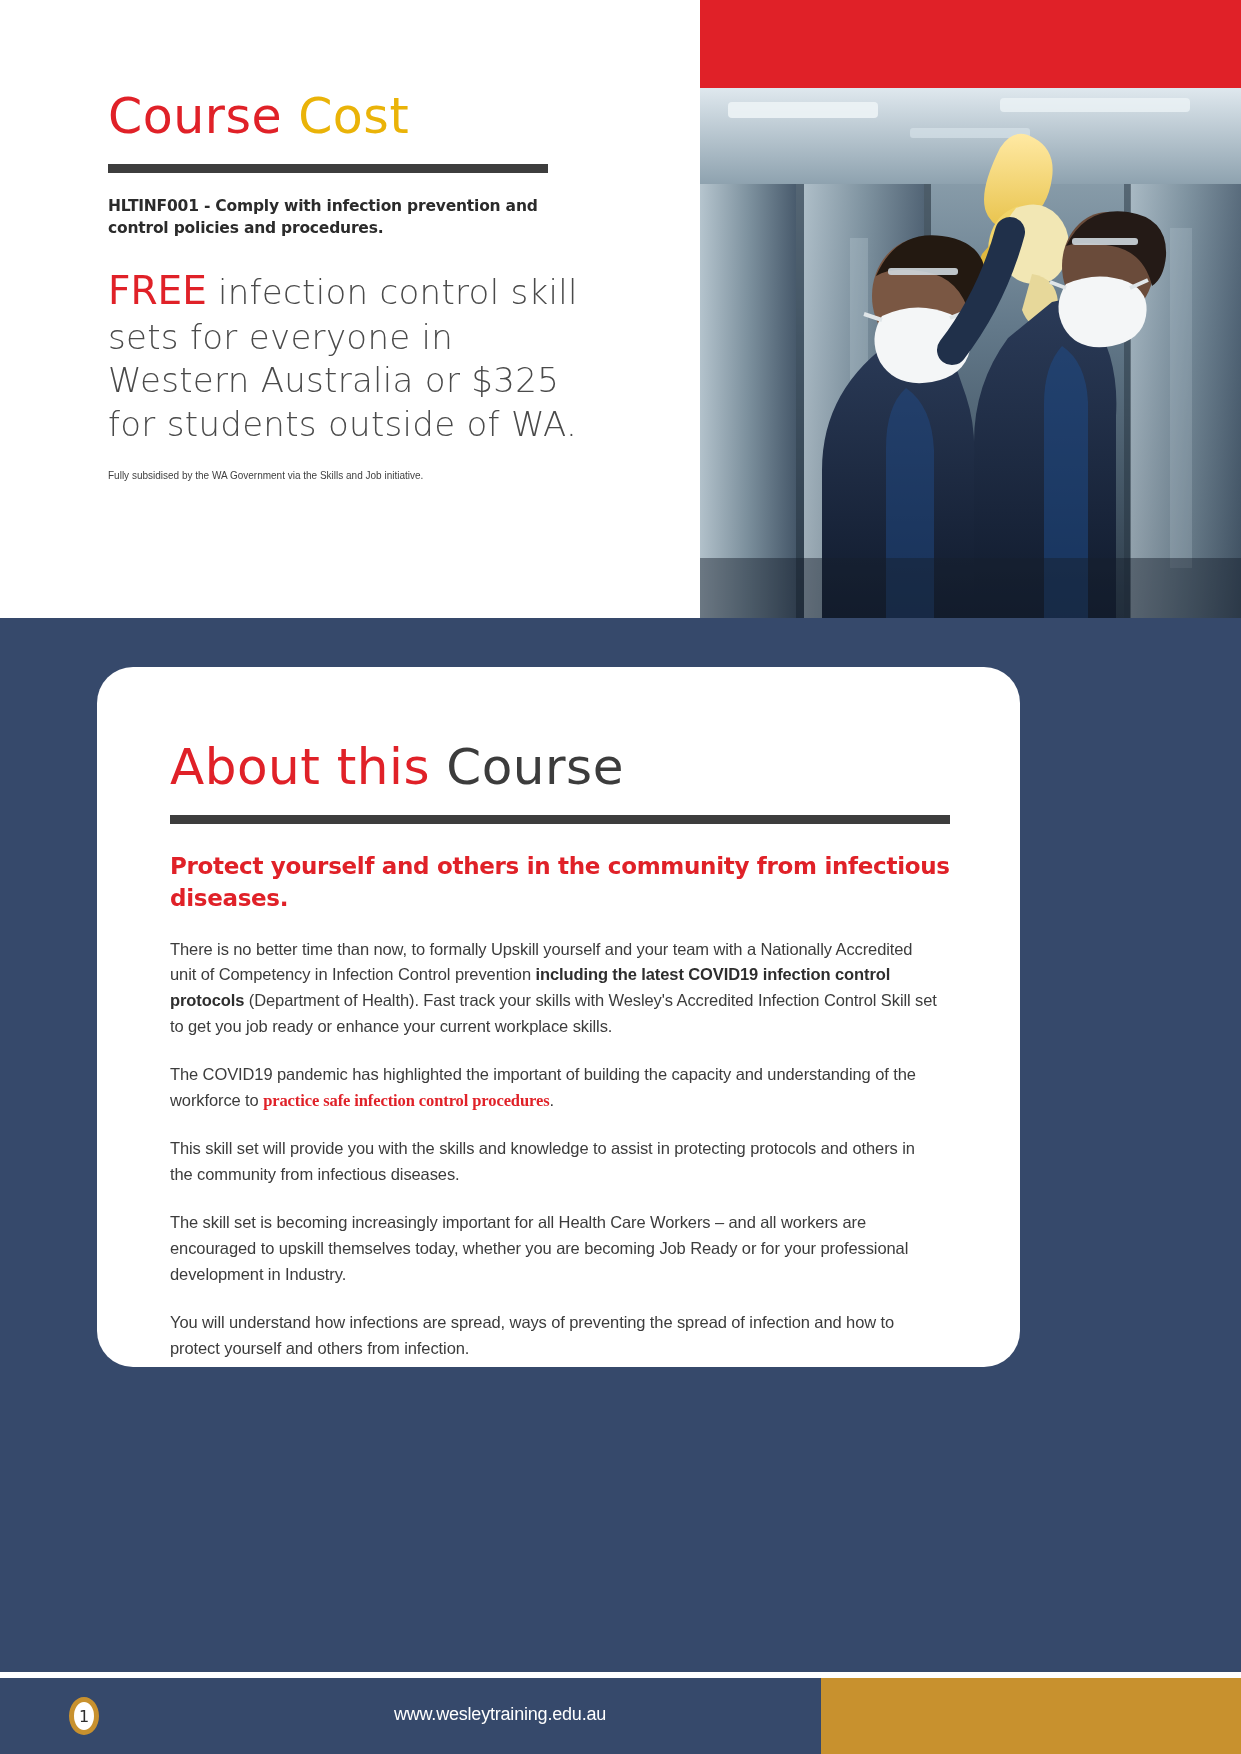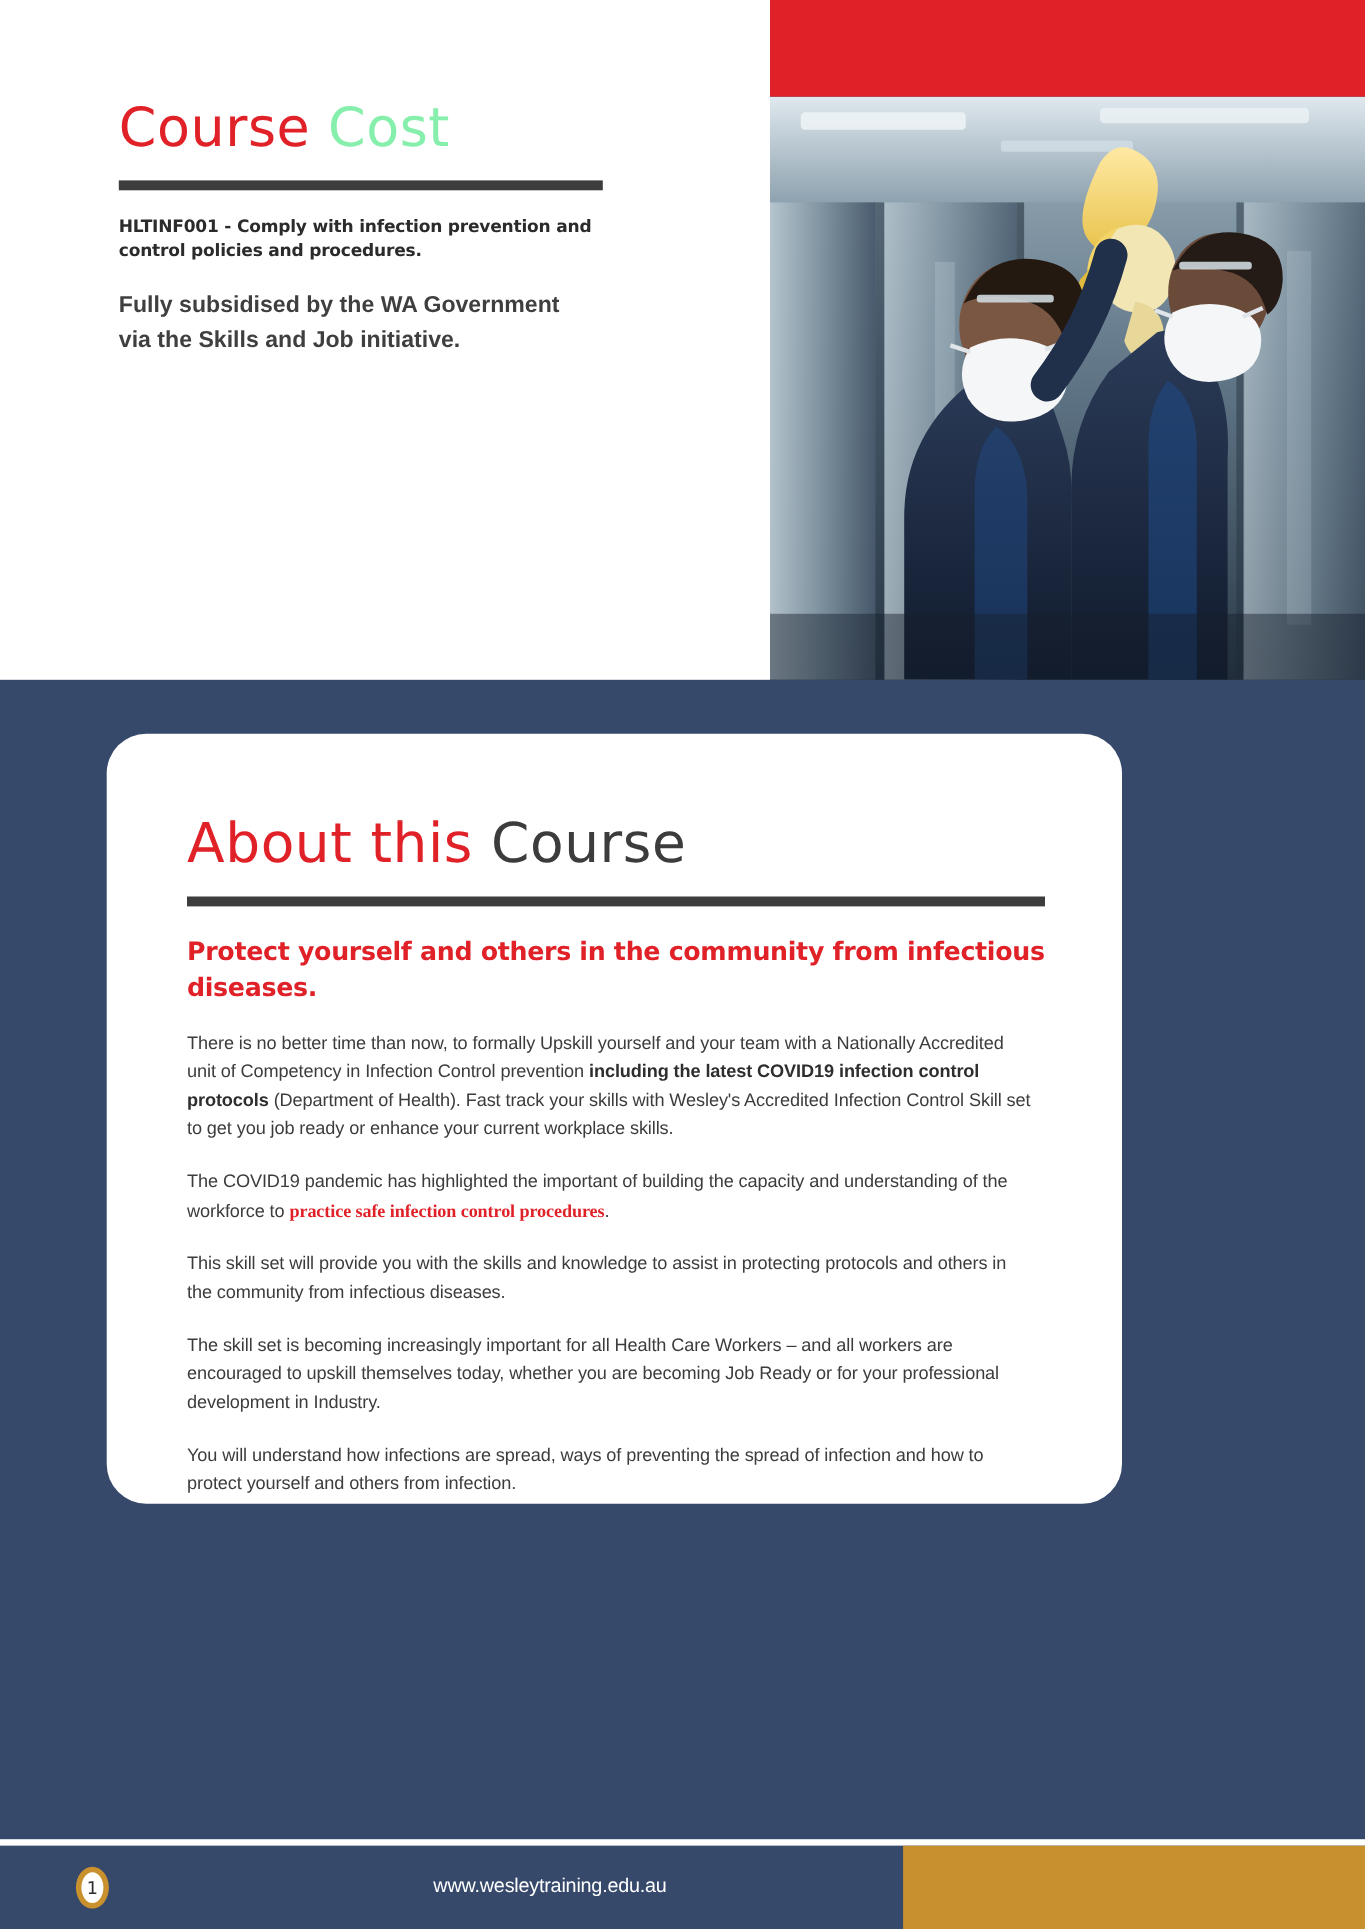--- a/index.html
+++ b/index.html
@@ -58,21 +58,21 @@
 
   .page-heading {
     font-family: "DejaVu Sans", sans-serif;
     font-size: 49px;
     font-weight: 400;
     letter-spacing: 0.5px;
     line-height: 1.2;
     white-space: nowrap;
   }
   .page-heading .hl { color: #e02128; }
-  .page-heading .dk { color: #86efac; }
+  .page-heading .dk { color: #eab308; }
 
   .rule-dark {
     margin-top: 17px;
     width: 440px;
     height: 9px;
     background: #3d3d3d;
   }
 
   .course-code {
     margin-top: 22px;
@@ -98,24 +98,23 @@
   .price-block .free {
     color: #e02128;
     font-weight: 500;
     font-size: 39px;
     letter-spacing: 0px;
   }
 
   .subsidy-note {
     margin-top: 22px;
     width: 430px;
-    font-size: 21px;
+    font-size: 10px;
     line-height: 1.5;
     color: #3f3f3f;
-    font-weight: bold;
   }
 
   
   .card {
     position: absolute;
     left: 97px; top: 667px;
     width: 923px; height: 700px;
     background: #ffffff;
     border-radius: 36px 36px 36px 36px;
   }
@@ -287,20 +286,21 @@
       <path d="M252 262 q40 -52 58 -118" stroke="#20304a" stroke-width="30" fill="none" stroke-linecap="round"></path>
 
       <rect x="0" y="470" width="541" height="60" fill="#16202c" opacity="0.45"></rect>
     </svg>
   </div>
 
   <div class="heading-block">
     <div class="page-heading"><span class="hl">Course</span><span class="dk"> Cost</span></div>
     <div class="rule-dark"></div>
     <div class="course-code">HLTINF001 - Comply with infection prevention and control policies and procedures.</div>
+    <div class="price-block"><span class="free">FREE</span><span> infection control skill sets for everyone in Western Australia or $325 for students outside of WA.</span></div>
     <div class="subsidy-note">Fully subsidised by the WA Government via the Skills and Job initiative.</div>
   </div>
 
   <div class="card">
     <div class="card-inner">
       <div class="card-heading"><span class="hl">About this</span><span class="dk"> Course</span></div>
       <div class="card-rule"></div>
       <div class="card-lede">Protect yourself and others in the community from infectious diseases.</div>
       <div id="about-paragraphs">
           <div class="body-p"><span>There is no better time than now, to formally Upskill yourself and your team with a Nationally Accredited unit of Competency in Infection Control prevention </span><b>including the latest COVID19 infection control protocols</b><span> (Department of Health). Fast track your skills with Wesley's Accredited Infection Control Skill set to get you job ready or enhance your current workplace skills.</span></div>

